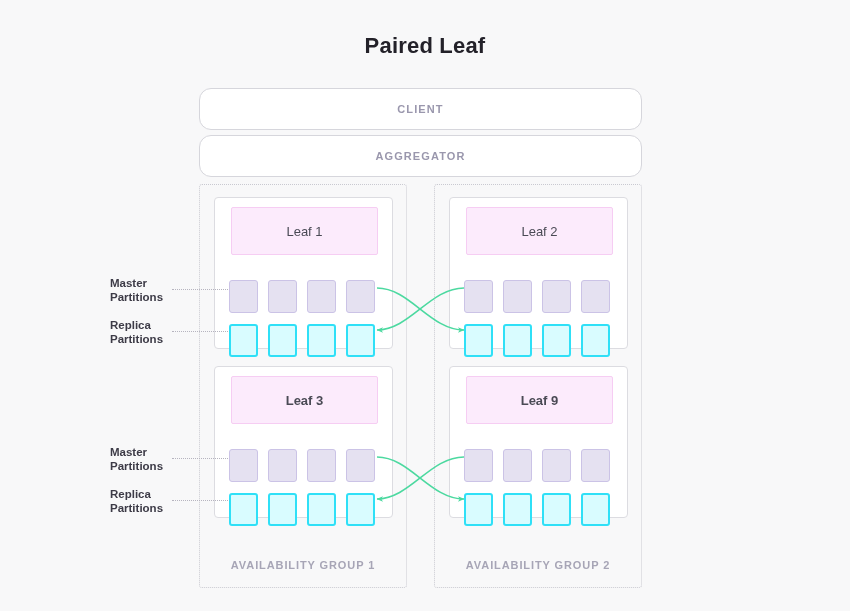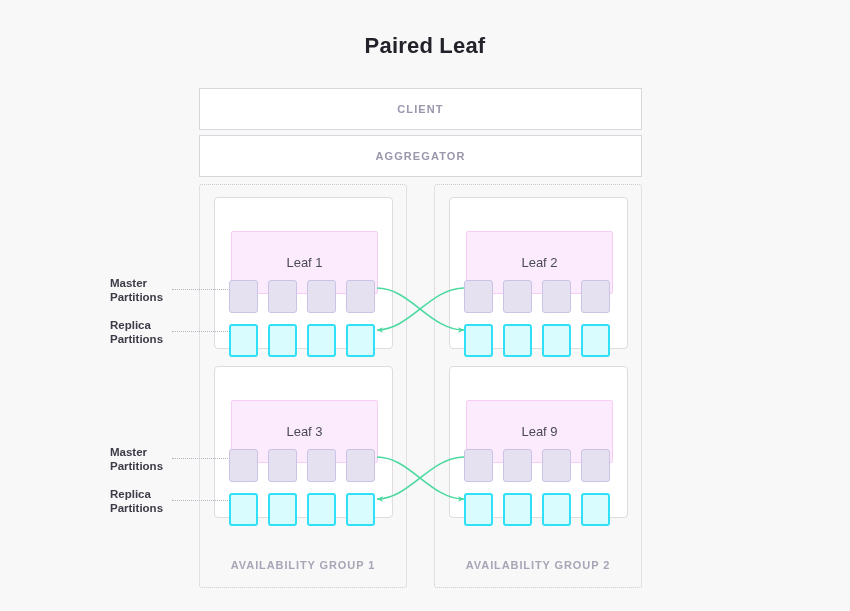--- a/index.html
+++ b/index.html
@@ -34,21 +34,21 @@
   }
 
   
   .bar {
     position: absolute;
     left: 199px;
     width: 443px;
     height: 42px;
     background: #ffffff;
     border: 1px solid #d6d6dc;
-    border-radius: 0;
+    border-radius: 12px;
     display: flex;
     align-items: center;
     justify-content: center;
     font-size: 11px;
     font-weight: bold;
     letter-spacing: 1.1px;
     color: #9a97ad;
   }
   .bar-client     { top: 88px; }
   .bar-aggregator { top: 135px; }
@@ -81,29 +81,29 @@
   .card {
     position: absolute;
     left: 14px;
     width: 179px;
     height: 152px;
     background: #ffffff;
     border: 1px solid #dcdce1;
     border-radius: 4px;
   }
   .card-top    { top: 12px; }
-  .card-bottom { top: 181px; }
+  .card-bottom { top: 181px; font-weight: bold; }
 
   
   .leaf {
     position: absolute;
     left: 16px;
-    top: 33px;
+    top: 9px;
     width: 147px;
-    height: 63px;
+    height: 48px;
     background: #fcebfc;
     border: 1px solid #f6cdf3;
     border-radius: 2px;
     display: flex;
     align-items: center;
     justify-content: center;
     font-size: 13px;
     color: #4a4a55;
   }
 

